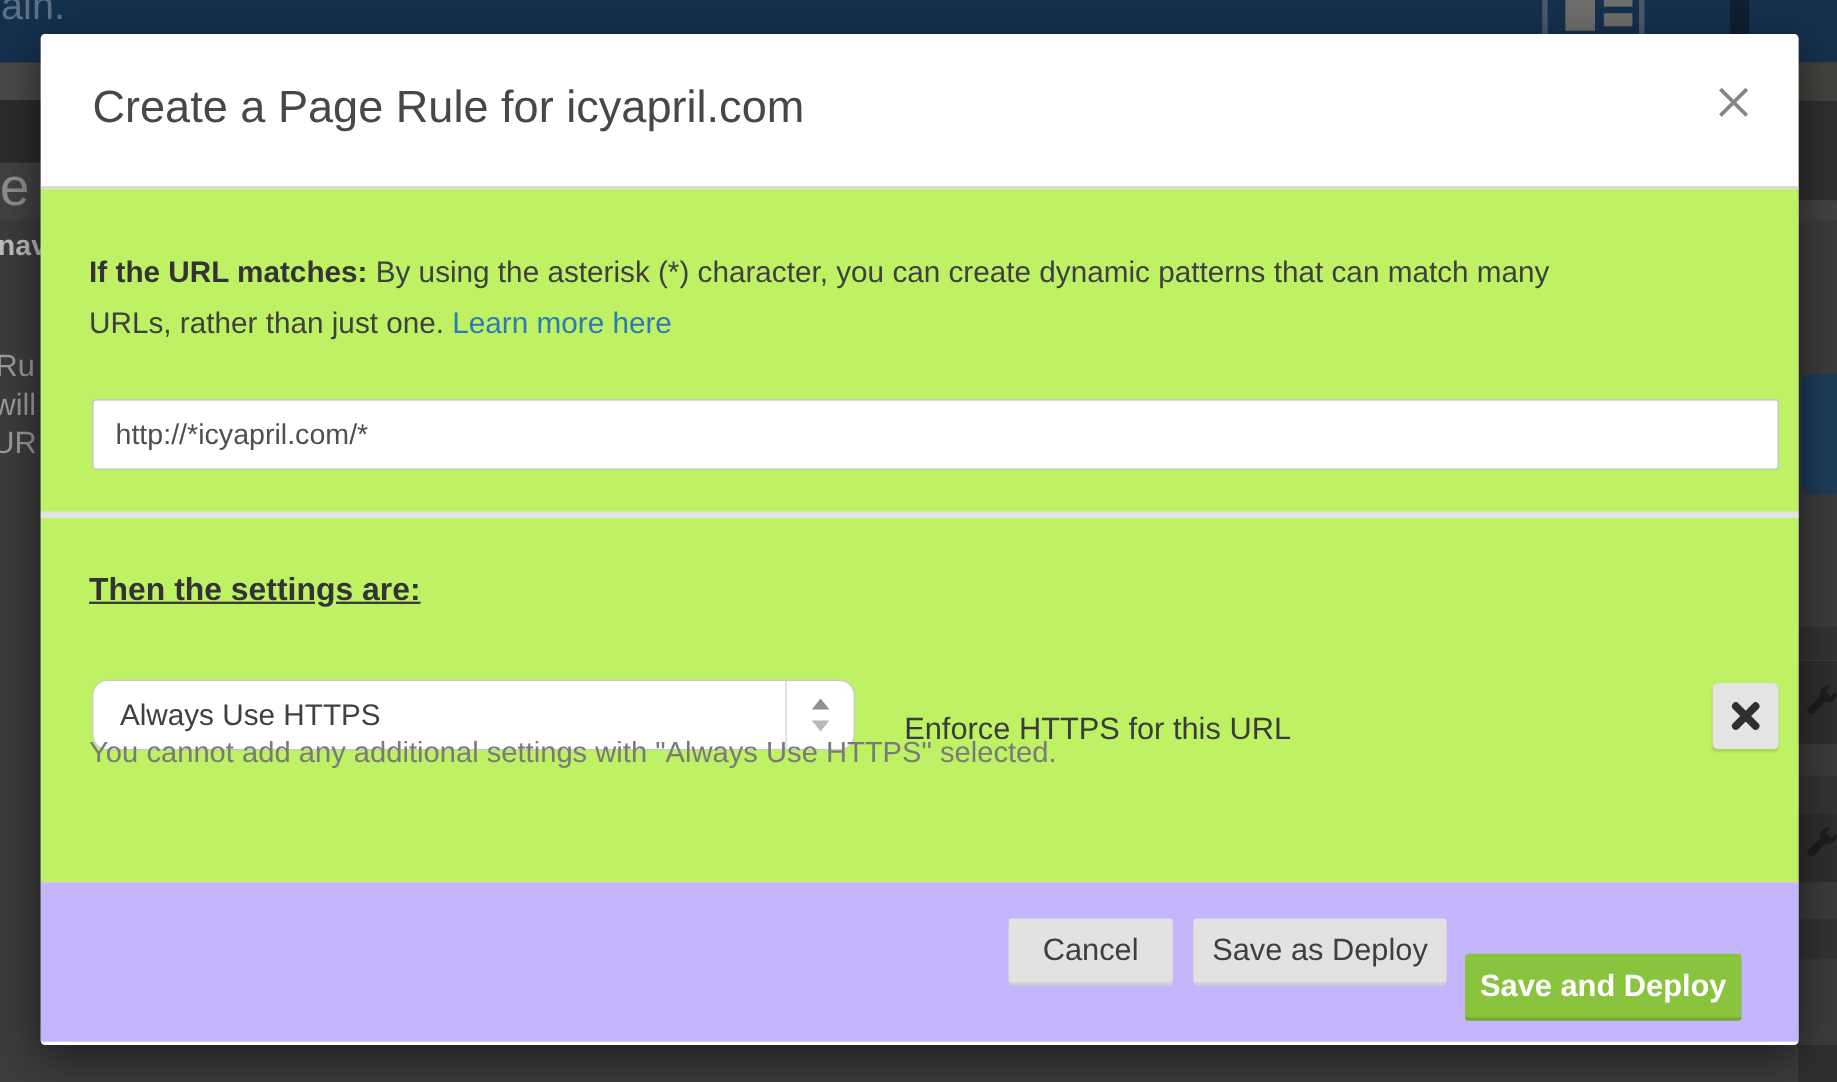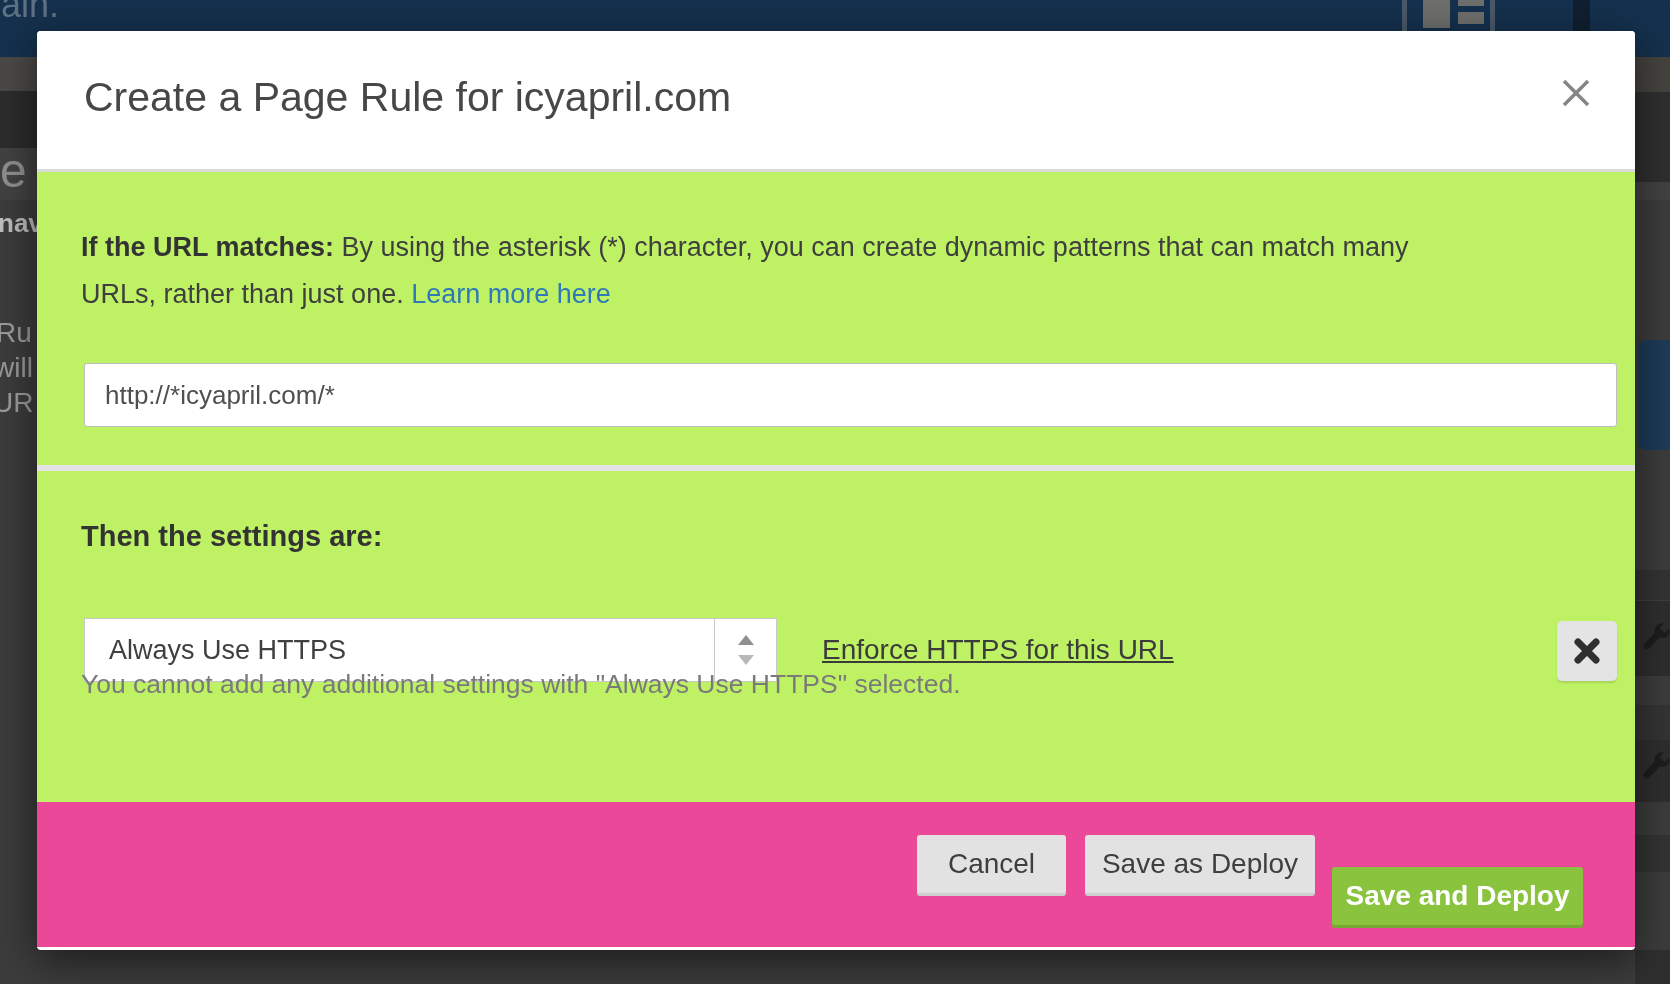--- a/index.html
+++ b/index.html
@@ -65,46 +65,46 @@
 
   .url-input { position:absolute; left:47px; top:191px; width:1533px; height:64px;
                background:#fff; border:1px solid #bdbdbd; border-radius:3px;
                padding:0 20px; font-size:26px; color:#4f4f4f;
                font-family:"Liberation Sans", sans-serif; }
 
   .section-divider { position:absolute; left:0; top:293px; width:1598px; height:6px;
                      background:#e3e3e3; }
 
   .settings-heading { position:absolute; left:44px; top:348px; font-size:29px;
-                      font-weight:bold; color:#333; }
+                      font-weight:bold; color:#333;text-decoration:underline; }
 
   .setting-select { position:absolute; left:47px; top:446px; width:693px; height:64px;
-                    background:#fff; border:1px solid #c8c8c8; border-radius:0;
+                    background:#fff; border:1px solid #c8c8c8; border-radius:14px;
                     cursor:pointer; }
   .select-value { position:absolute; left:24px; top:0; height:62px; line-height:62px;
                   font-size:27px; color:#404040; }
   .select-spinner { position:absolute; right:0; top:0; width:62px; height:62px;
                     border-left:1px solid #c8c8c8; }
   .arrow { position:absolute; left:50%; transform:translateX(-50%); width:0; height:0;
            border-left:8px solid transparent; border-right:8px solid transparent; }
   .arrow-up   { top:16px; border-bottom:10px solid #8f8f8f; }
   .arrow-down { bottom:16px; border-top:10px solid #b8b8b8; }
 
-  .setting-desc { position:absolute; left:785px; top:446px; height:64px;
-                  line-height:64px; font-size:28px; color:#3b3b3b;text-decoration:underline; }
+  .setting-desc { position:absolute; left:785px; top:459px; height:64px;
+                  line-height:64px; font-size:28px; color:#3b3b3b; }
 
   .remove-btn { position:absolute; left:1520px; top:449px; width:60px; height:60px;
                 background:#e4e4e4; border:none; border-radius:5px; cursor:pointer;
                 box-shadow:0 2px 2px rgba(0,0,0,0.12); }
   .remove-btn svg { display:block; margin:0 auto; }
 
   .settings-note { position:absolute; left:44px; top:497px; font-size:26.5px;
                    color:#7a7a7a; }
 
-  .modal-footer { position:relative; height:145px; background:#ec4899; }
+  .modal-footer { position:relative; height:145px; background:#c4b5fd; }
   .footer-btn { position:absolute; top:33px; height:58px; border:none; cursor:pointer;
                 font-size:28px; font-family:"Liberation Sans", sans-serif;
                 border-radius:3px; }
   .btn-gray { background:#e2e2e2; color:#3f3f3f; box-shadow:0 3px 0 #cfcfcf; }
   .btn-cancel { left:880px;  width:149px; }
   .btn-draft  { left:1048px; width:230px; }
   .btn-deploy { left:1295px; width:251px; background:#8ac43e; color:#fff;
                 font-weight:bold; box-shadow:0 3px 0 #76a934;margin-top:32px; }
 </style>
 </head>

